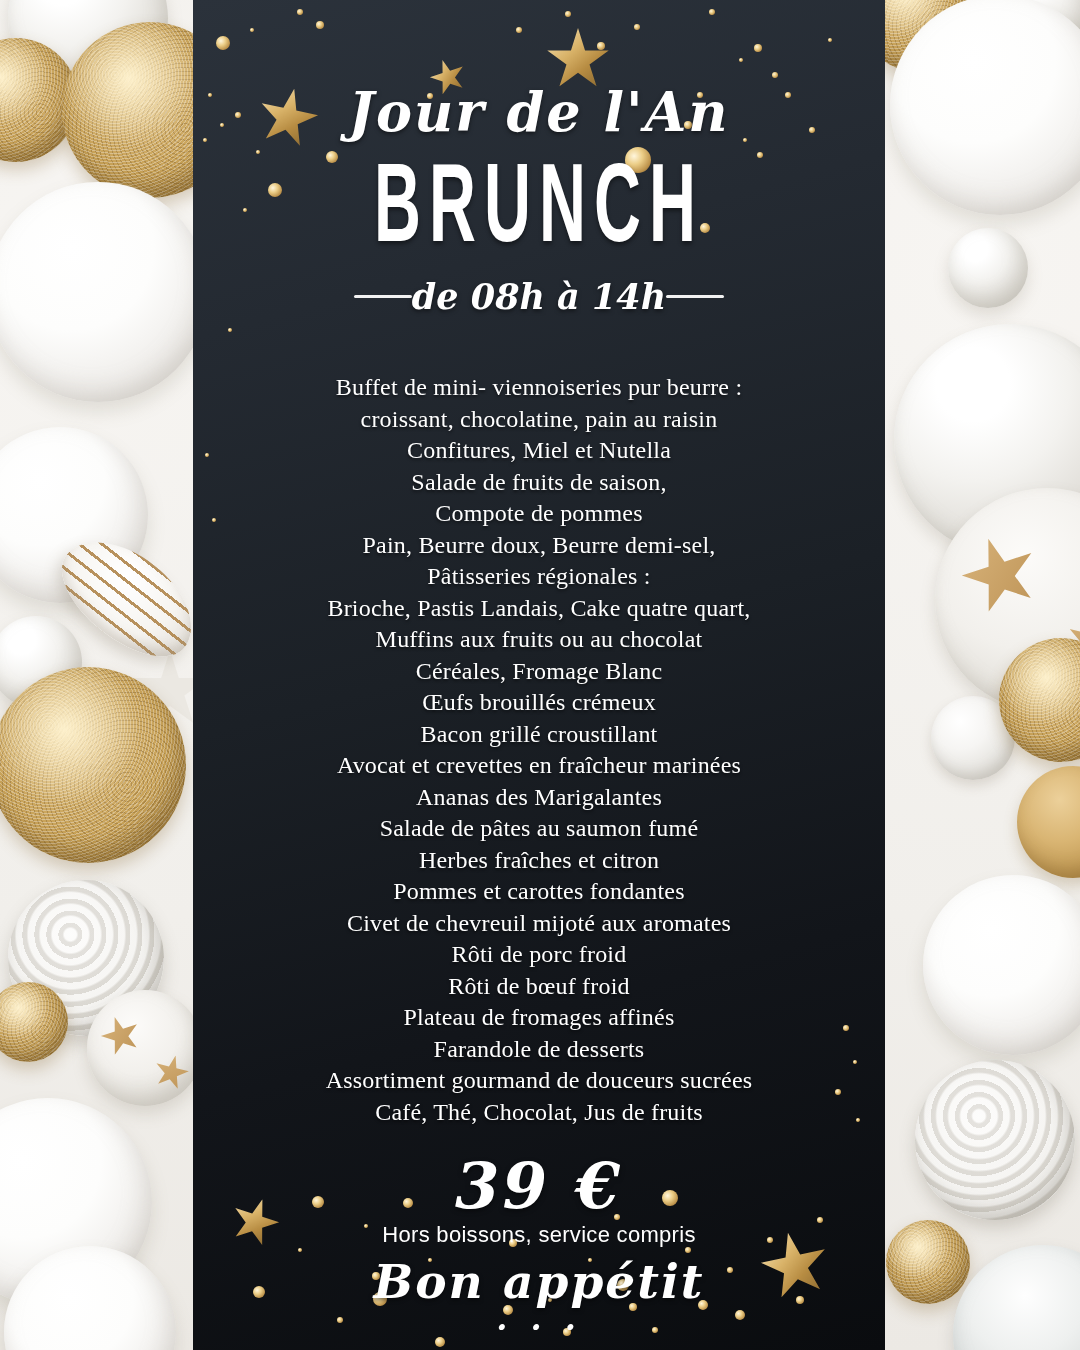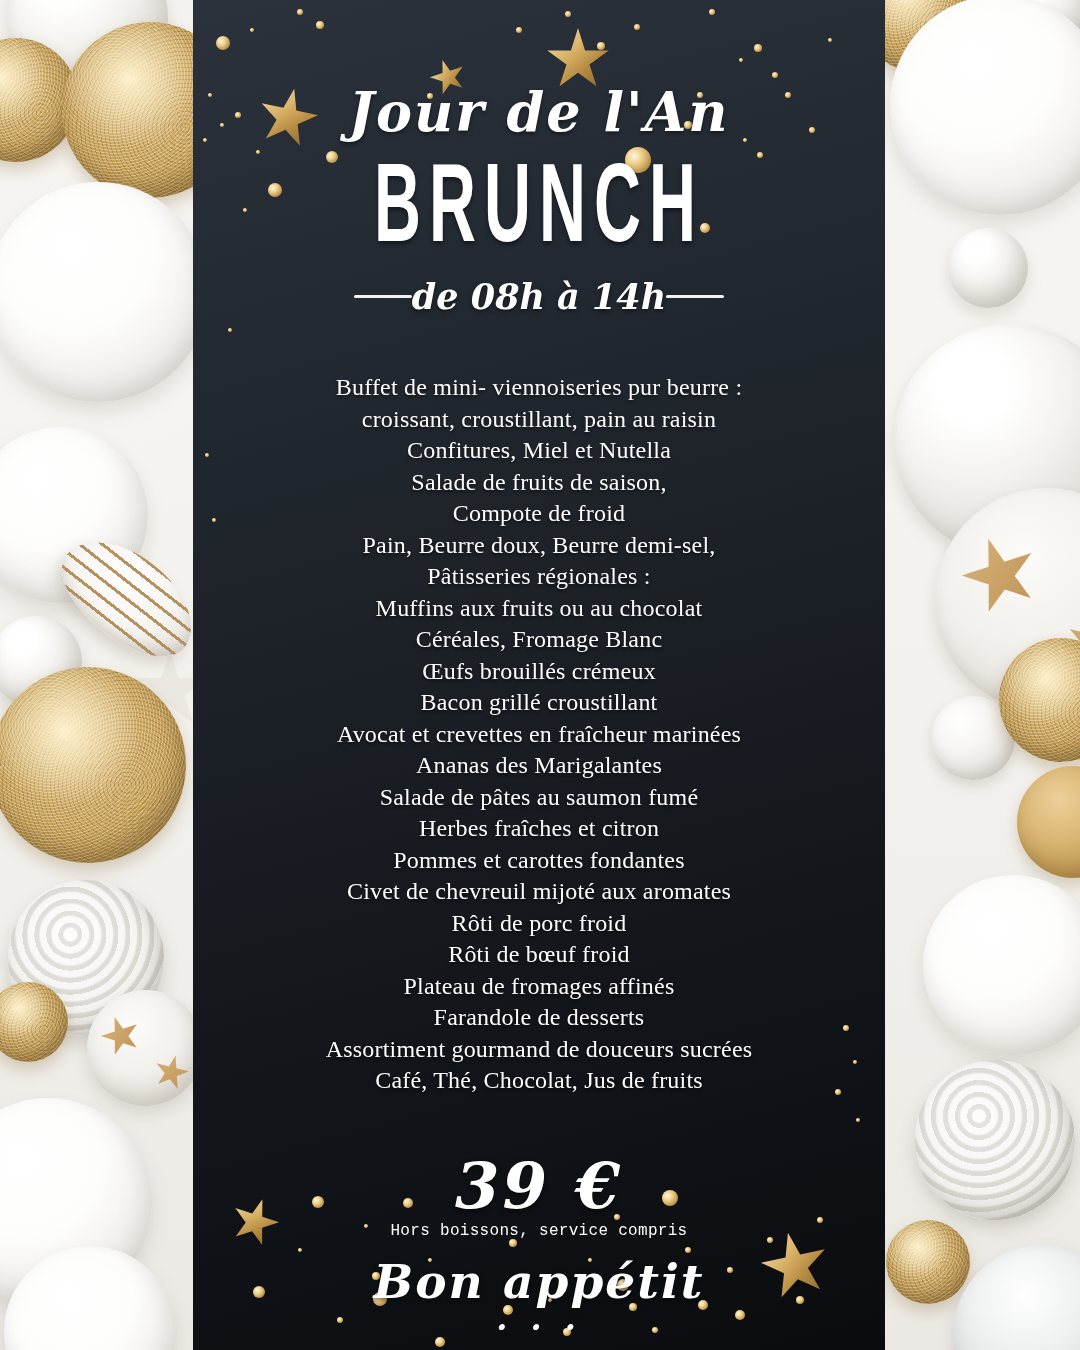--- a/index.html
+++ b/index.html
@@ -74,22 +74,22 @@
   .schedule{position:absolute;left:0;right:0;top:276px;display:flex;align-items:center;justify-content:center;}
   .sched-text{font-size:35px;text-shadow:0 2px 4px rgba(0,0,0,.5);}
   .rule{display:inline-block;width:58px;height:3px;background:#f2f2f2;border-radius:2px;}
 
   .menu{position:absolute;left:0;right:0;top:356px;margin:16px;padding:0;list-style:none;
     font-size:24px;line-height:31.5px;letter-spacing:.2px;text-shadow:0 2px 3px rgba(0,0,0,.55);}
   .menu li.bold{font-weight:normal;}
 
   .price{position:absolute;left:0;right:0;top:1148px;font-size:64px;letter-spacing:3px;
     text-shadow:0 2px 5px rgba(0,0,0,.5);}
-  .price-note{position:absolute;left:0;right:0;top:1222px;font-family:Liberation Mono, monospace;
-    font-size:16px;letter-spacing:.3px;}
+  .price-note{position:absolute;left:0;right:0;top:1222px;font-family:Liberation Sans, sans-serif;
+    font-size:22px;letter-spacing:.3px;}
   .bon{position:absolute;left:0;right:0;top:1254px;font-size:47px;letter-spacing:2px;
     text-shadow:0 2px 4px rgba(0,0,0,.5);}
   .dots{position:absolute;left:0;right:0;top:1300px;font-size:32px;letter-spacing:6px;}
 </style>
 </head>
 <body>
 
 <div class="poster">
   <div class="panel panel-left" id="panel-left">
       <div class="orn orn-gloss" style="left: 8px; top: -62px; width: 160px; height: 160px;"></div>
@@ -204,26 +204,27 @@
       <h1 class="title">BRUNCH</h1>
 
       <div class="schedule">
         <span class="rule"></span>
         <span class="sched-text script">de 08h à 14h</span>
         <span class="rule"></span>
       </div>
 
       <ul class="menu">
         <li>Buffet de mini- viennoiseries pur beurre :</li>
-        <li>croissant, croustillant, pain au raisin</li>
+        <li>croissant, chocolatine, pain au raisin</li>
         <li>Confitures, Miel et Nutella</li>
         <li>Salade de fruits de saison,</li>
-        <li>Compote de froid</li>
+        <li>Compote de pommes</li>
         <li>Pain, Beurre doux, Beurre demi-sel,</li>
         <li>Pâtisseries régionales :</li>
+        <li>Brioche, Pastis Landais, Cake quatre quart,</li>
         <li>Muffins aux fruits ou au chocolat</li>
         <li>Céréales, Fromage Blanc</li>
         <li>Œufs brouillés crémeux</li>
         <li>Bacon grillé croustillant</li>
         <li>Avocat et crevettes en fraîcheur marinées</li>
         <li>Ananas des Marigalantes</li>
         <li>Salade de pâtes au saumon fumé</li>
         <li>Herbes fraîches et citron</li>
         <li>Pommes et carottes fondantes</li>
         <li>Civet de chevreuil mijoté aux aromates</li>

